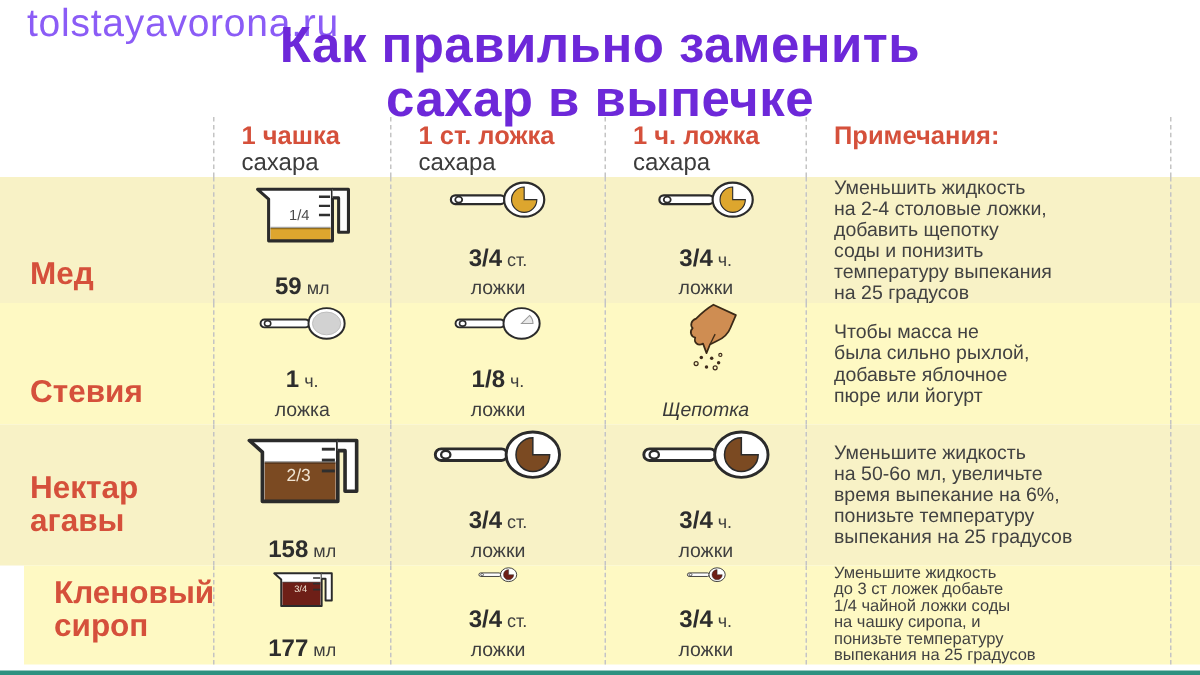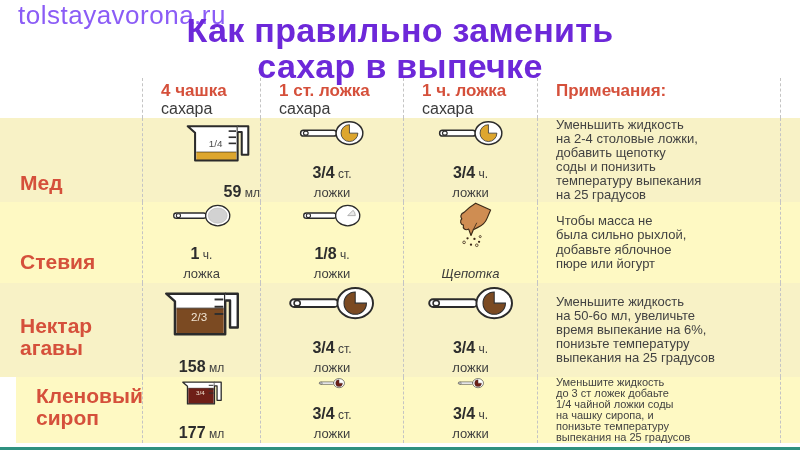--- a/index.html
+++ b/index.html
@@ -40,39 +40,39 @@
 </style>
 </head>
 <body>
 
 <div class="canvas">
   <div class="watermark">tolstayavorona.ru</div>
   <div class="title">Как правильно заменить сахар в выпечке</div>
   <div class="grid" id="grid">
       <div class="hcell" style="height: 40px;"></div>
       <div class="hcell bl" style="height: 40px;">
-        <div class="ht">4 чашка</div>
+        <div class="ht">1 чашка</div>
         <div class="hs">сахара</div>
       </div>
       <div class="hcell bl" style="height: 40px;">
         <div class="ht">1 ст. ложка</div>
         <div class="hs">сахара</div>
       </div>
       <div class="hcell bl" style="height: 40px;">
         <div class="ht">1 ч. ложка</div>
         <div class="hs">сахара</div>
       </div>
       <div class="hcell bl" style="height: 40px;">
         <div class="ht">Примечания:</div>
       </div>
       <div class="hcell bl" style="height: 40px;"></div>
       <div class="label-cell bg-yellow" style="height: 84px; padding-bottom: 8px;">
         <span class="lbl">Мед</span>
       </div>
-      <div class="icon-cell bl bg-yellow" style="height: 84px; align-items: flex-end;">
+      <div class="icon-cell bl bg-yellow" style="height: 84px;">
         <svg width="84" height="58" viewBox="0 0 84 60">
     <path d="M5,10 L66,10 L66,52 L14,52 L14,18 Z" fill="#fff"></path>
     <rect x="15.5" y="41.5" width="49" height="10.0" fill="#dda62e"></rect>
     <line x1="15.5" y1="41.5" x2="64.5" y2="41.5" stroke="rgba(0,0,0,0.35)" stroke-width="2"></line>
     <line x1="55" y1="16" x2="64" y2="16" stroke="#2f2f2f" stroke-width="2"></line>
     <line x1="55" y1="23.5" x2="64" y2="23.5" stroke="#2f2f2f" stroke-width="2"></line>
     <line x1="55" y1="31" x2="64" y2="31" stroke="#2f2f2f" stroke-width="2"></line>
     <path d="M5,10 L66,10 L66,52 L14,52 L14,18 Z" fill="none" stroke="#2b2b2b" stroke-width="2.5" stroke-linejoin="round"></path>
     <path d="M66,10 L79,10 L79,45 L71,45 L71,17 L66,17" fill="#fff" stroke="#2b2b2b" stroke-width="2.5" stroke-linejoin="round"></path>
     <text x="39" y="35" font-size="12" text-anchor="middle" fill="#4a4a4a" font-family="Liberation Sans, DejaVu Sans, sans-serif">1/4</text>

